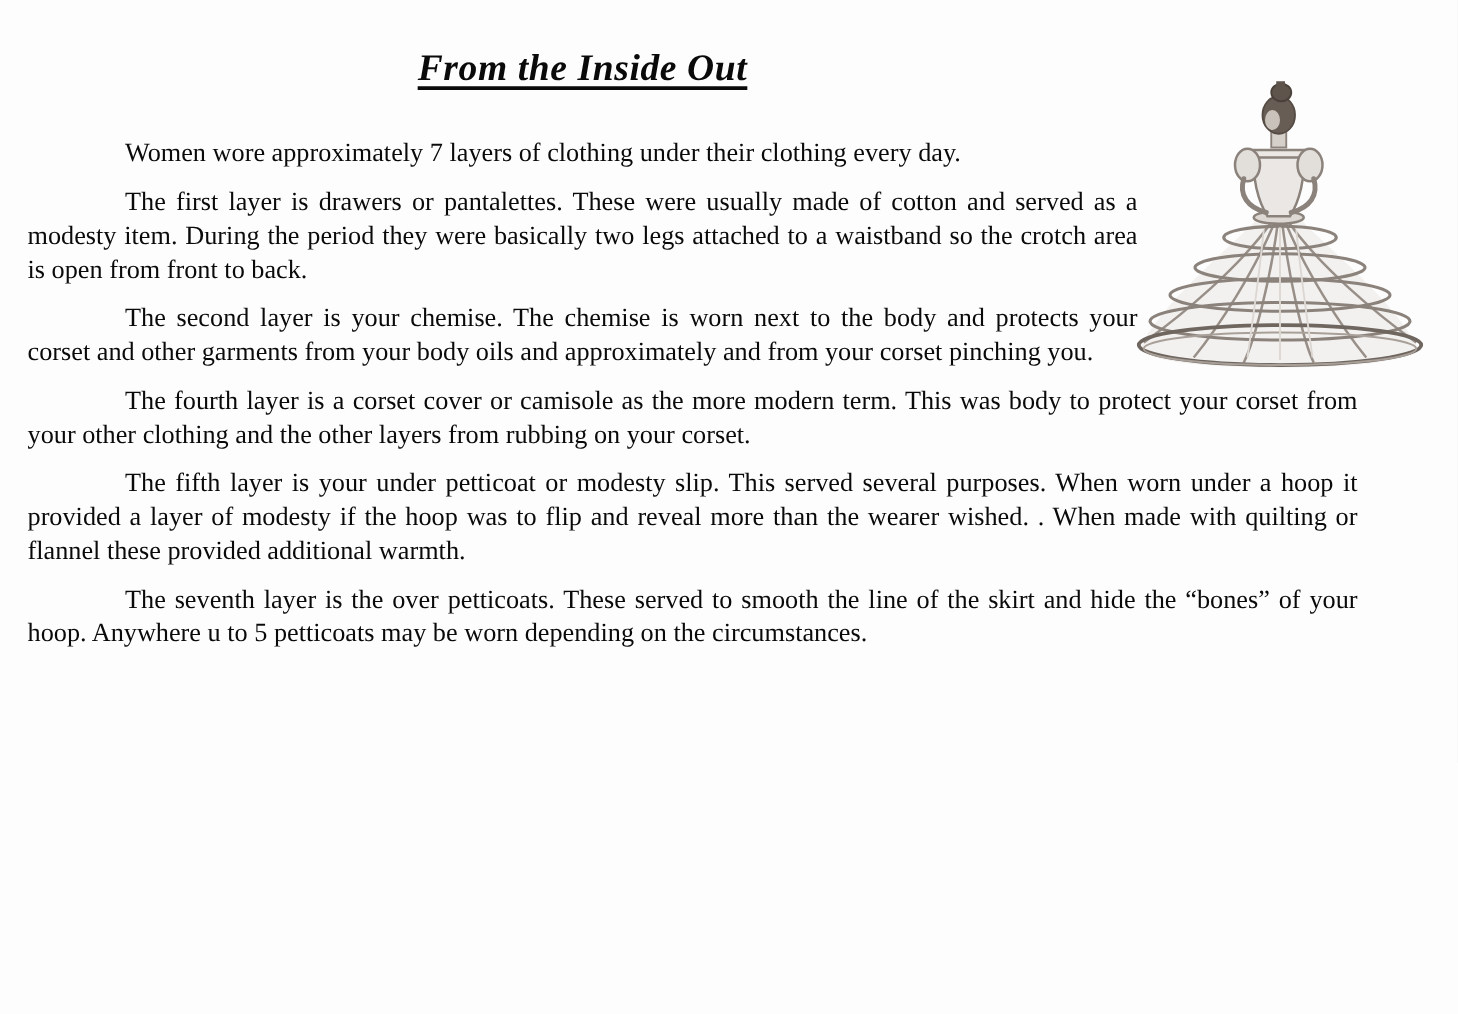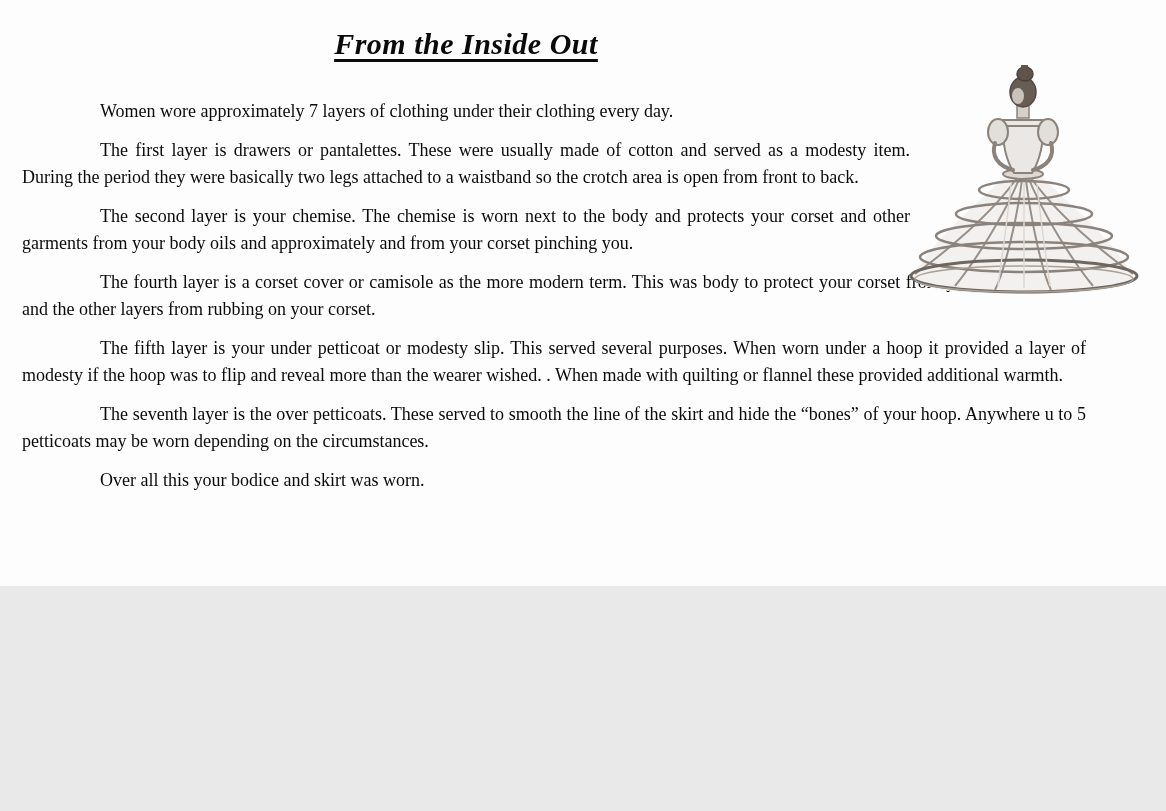--- a/index.html
+++ b/index.html
@@ -1,45 +1,45 @@
 <!DOCTYPE html>
 <html><head>
 <meta charset="utf-8">
 <style>
   html, body { margin: 0; padding: 0; }
   body { background: #e9e9e9; }
   .page {
     position: relative;
     width: 1166px;
-    height: 586px;
+    height: 811px;
     margin: 0 auto;
     background: #fdfdfd;
     color: #0a0a0a;
     font-family: "Liberation Serif", "DejaVu Serif", serif;
     overflow: hidden;
     box-sizing: border-box;
-    padding: 27px 78px 0 22px;
+    padding: 38px 78px 0 22px;
   }
   .doc-title {
     width: 888px;
     text-align: center;
     font-size: 30px;
     font-weight: bold;
     font-style: italic;
     margin: 0 0 37px 0;
     letter-spacing: 0.5px;
   }
   .doc-title .underlined {
     text-decoration: underline;
     text-decoration-thickness: 3px;
     text-underline-offset: 5px;
   }
   .body-text p {
     margin: 0 0 12px 0;
-    font-size: 18px;
+    font-size: 21px;
     line-height: 27px;
     text-align: justify;
     text-indent: 78px;
     width: 1064px;
   }
   .body-text p.narrow { width: 888px; }
   .illustration {
     position: absolute;
     left: 903px;
     top: 64px;
@@ -56,21 +56,20 @@
     <span class="underlined">From the Inside Out</span>
   </h1>
 
   <div class="body-text">
     <p class="narrow">Women wore approximately 7 layers of clothing under their clothing every day.</p>
     <p class="narrow">The first layer is drawers or pantalettes.  These were usually made of cotton and served as a modesty item.   During the period they were basically two legs attached to a waistband so the crotch area is open from front to back.</p>
     <p class="narrow">The second layer is your chemise.  The chemise is worn next to the body and protects your corset and other garments from your body oils and approximately and from your corset pinching you.</p>
     <p>The fourth layer is a corset cover or camisole as the more modern term.  This was body to protect your corset from your other clothing and the other layers from rubbing on your corset.</p>
     <p>The fifth layer is your under petticoat or modesty slip.  This served several purposes.  When worn under a hoop it provided a layer of modesty if the hoop was to flip and reveal more than the wearer wished. .  When made with quilting or flannel these provided additional warmth.</p>
     <p>The seventh layer is the over petticoats.  These served to smooth the line of the skirt and hide the “bones” of your hoop.  Anywhere u to 5 petticoats may be worn depending on the circumstances.</p>
-    <p>Over all this your bodice and skirt was worn.</p>
   </div>
 
   <div class="illustration">
     <svg width="250" height="234" viewBox="0 0 250 234" xmlns="http://www.w3.org/2000/svg">
 
       <path d="M104,110 C80,135 30,175 10,212 C8,220 30,230 120,230 C210,230 232,220 230,212 C210,175 160,135 136,110 Z" fill="#f3f1ef" stroke="none"></path>
 
       <g fill="none" stroke="#988f88" stroke-width="2">
         <path d="M118,108 C92,148 40,190 12,210"></path>
         <path d="M119,108 C102,152 70,200 52,222"></path>

